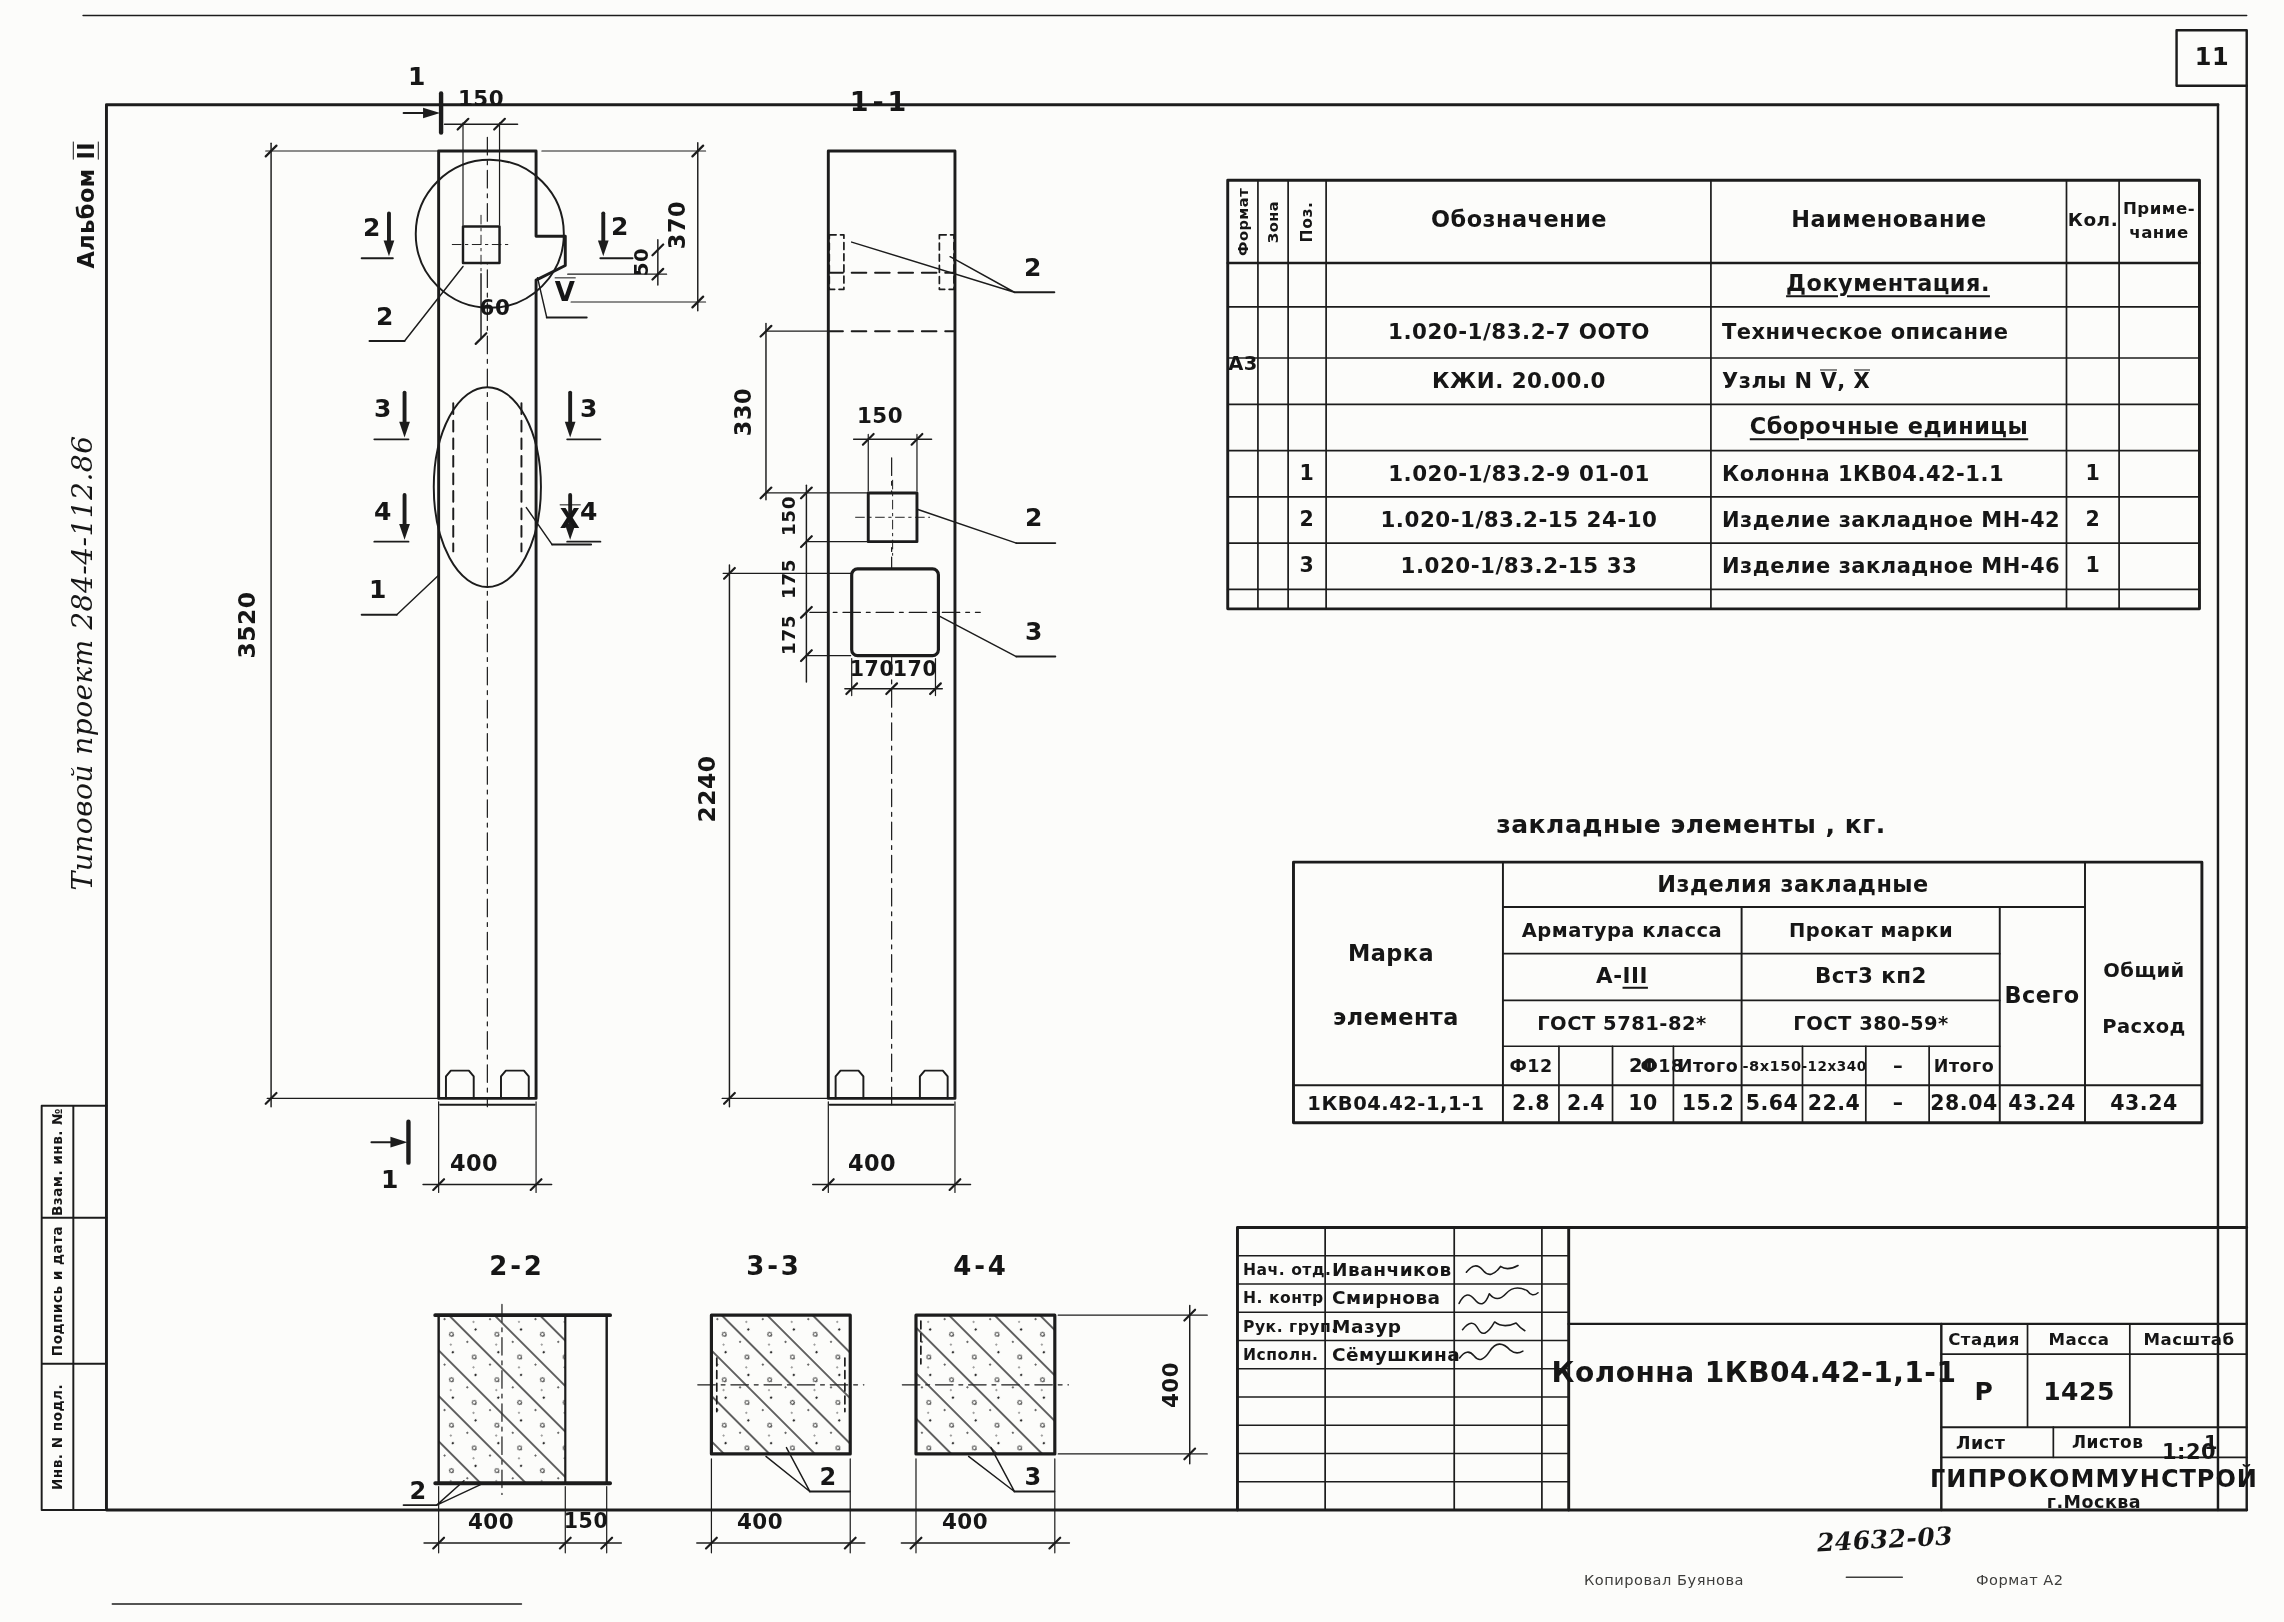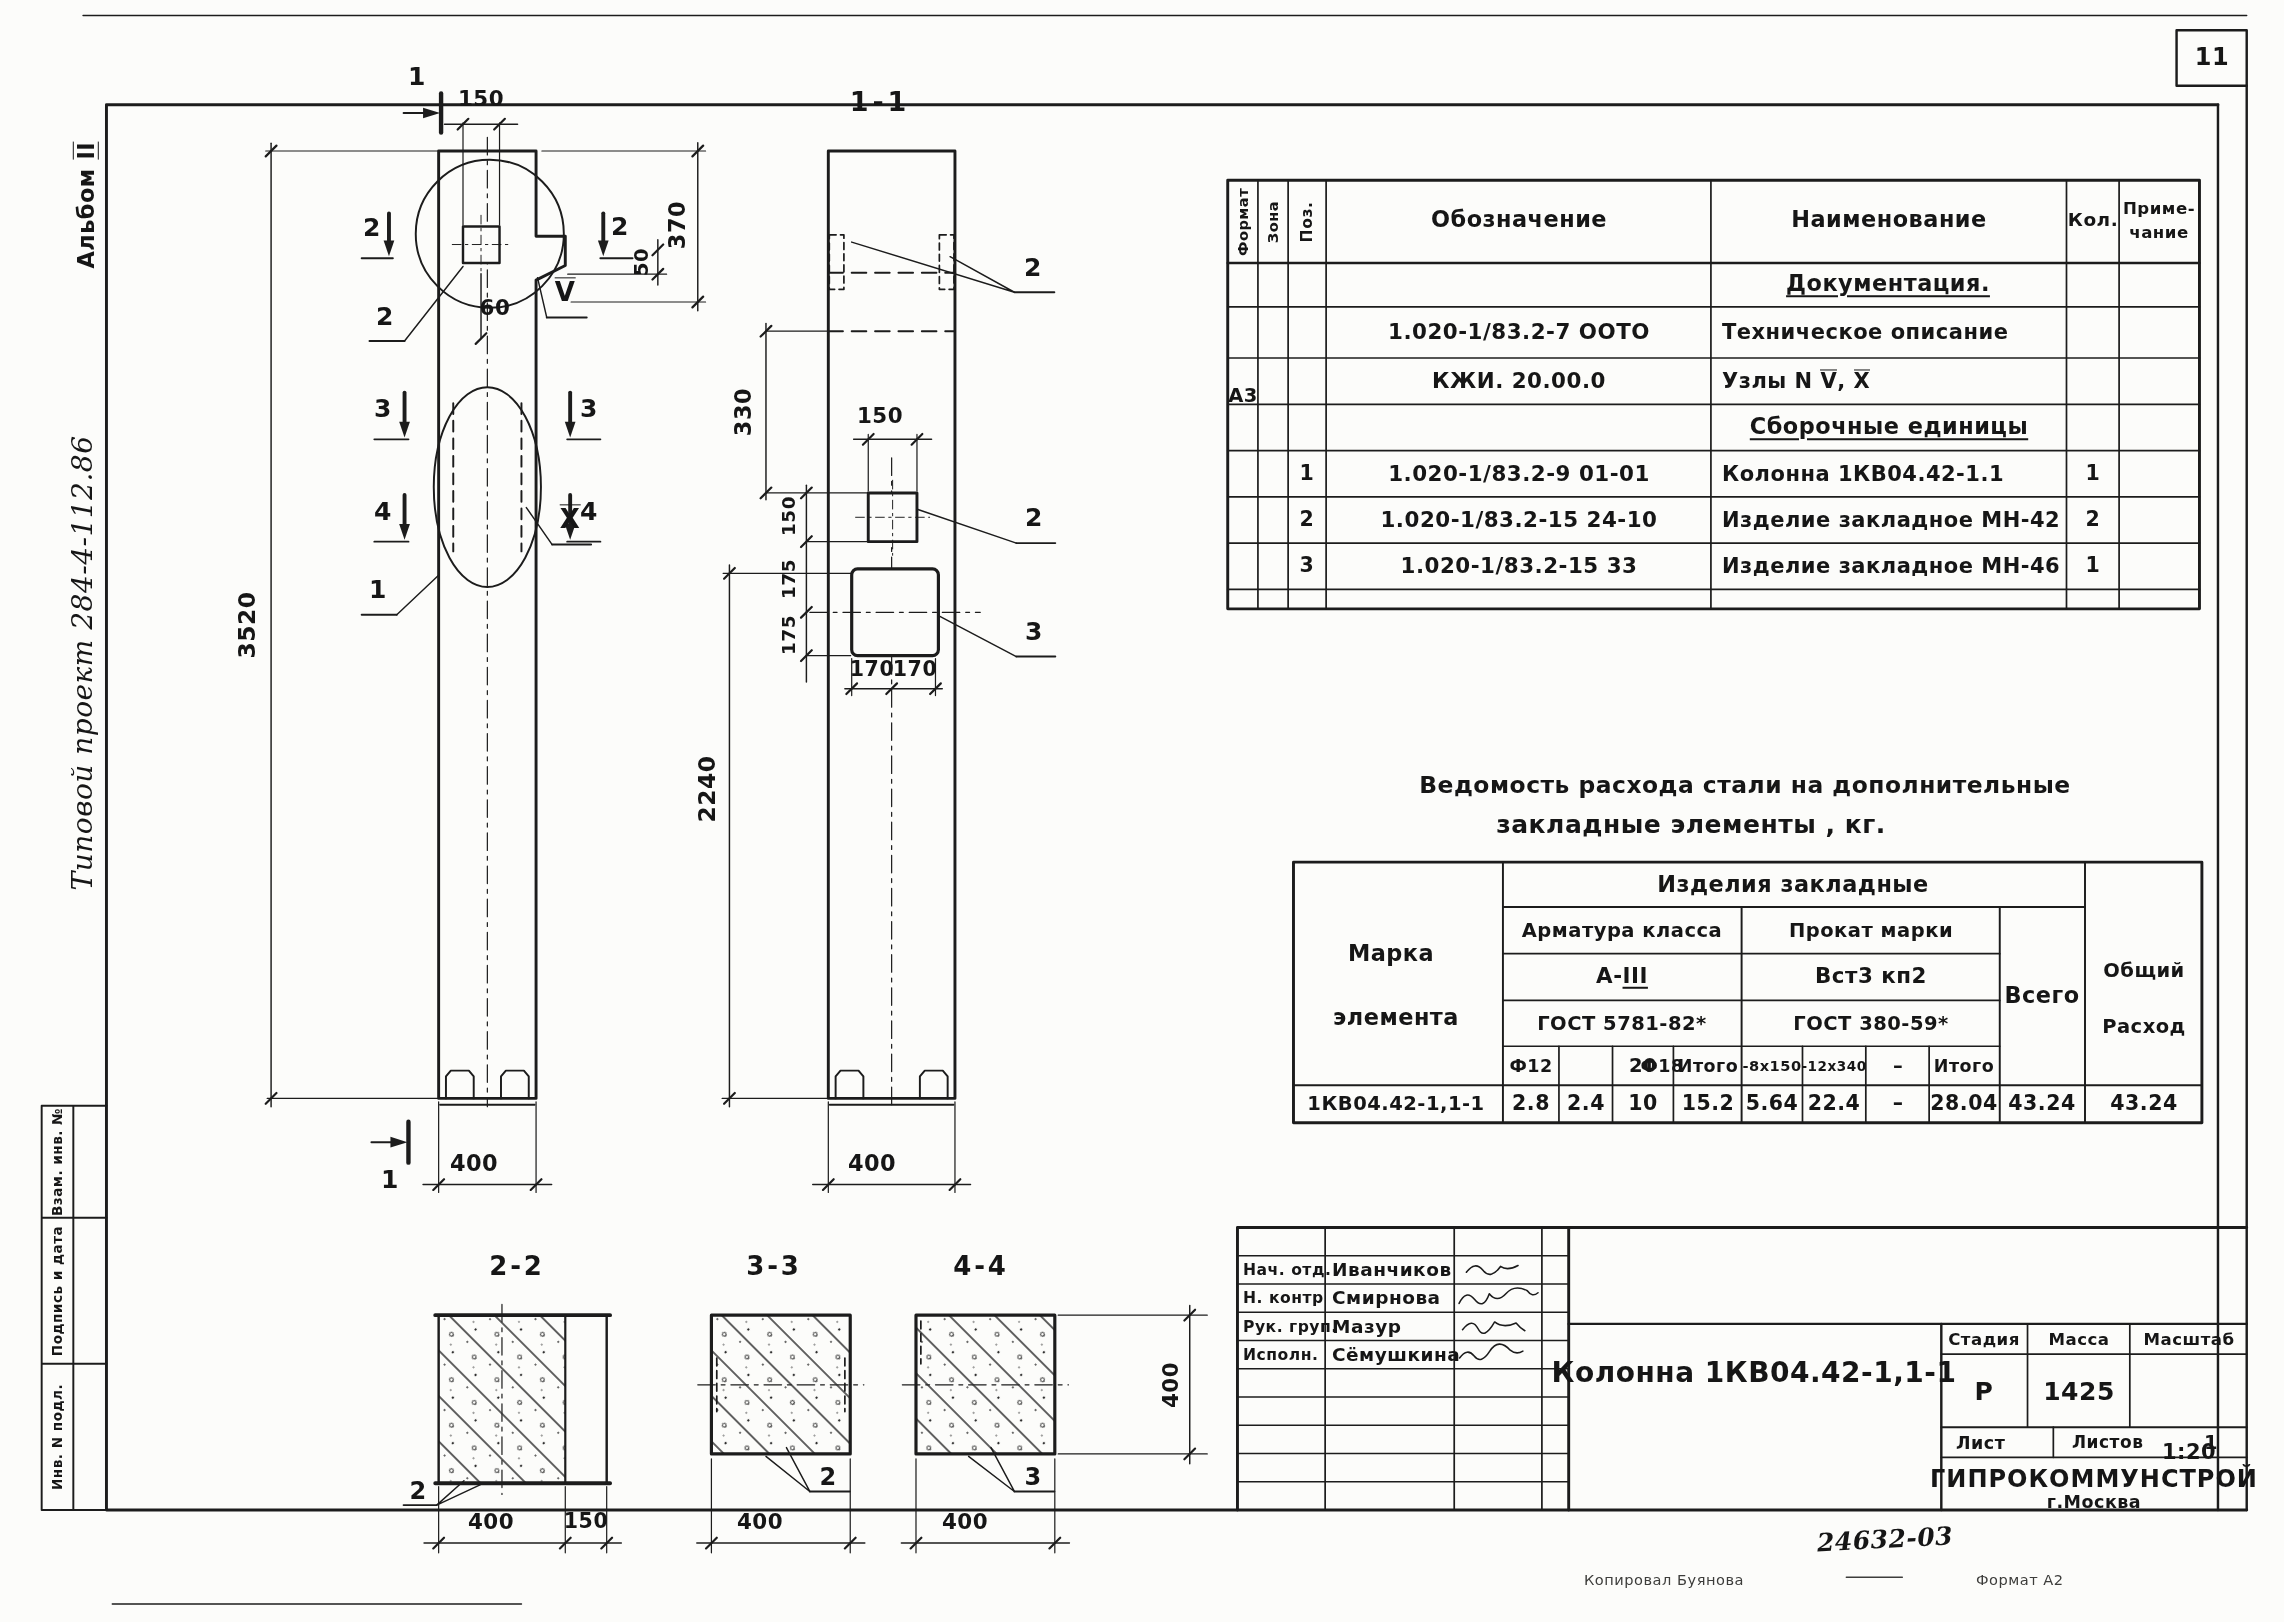--- a/index.html
+++ b/index.html
@@ -303,21 +303,21 @@
 <div class="t rot" style="left:1307px;top:222px;font-size:15.6px">Поз.</div>
 <div class="t" style="left:1519px;top:220px;font-size:22.4px">Обозначение</div>
 <div class="t" style="left:1889px;top:220px;font-size:22.4px">Наименование</div>
 <div class="t" style="left:2093px;top:220px;font-size:18.5px">Кол.</div>
 <div class="t" style="left:2159px;top:209px;font-size:16.6px">Приме-</div>
 <div class="t" style="left:2159px;top:233px;font-size:16.6px">чание</div>
 
 <div class="t unl" style="left:1888px;top:284px;font-size:22.4px">Документация.</div>
 <div class="t" style="left:1519px;top:332px;font-size:21.4px">1.020-1/83.2-7 ООТО</div>
 <div class="tl" style="left:1722px;top:332px;font-size:21px">Техническое описание</div>
-<div class="t" style="left:1243px;top:396px;font-size:19.5px">А3</div>
+<div class="t" style="left:1243px;top:364px;font-size:19.5px">А3</div>
 <div class="t" style="left:1519px;top:381px;font-size:21.4px">КЖИ. 20.00.0</div>
 <div class="tl" style="left:1722px;top:381px;font-size:21px">
   <span>Узлы N</span>
   <span class="ovl">V</span><span>,</span>
   <span class="ovl">X</span>
 </div>
 <div class="t unl" style="left:1889px;top:427px;font-size:22.4px">Сборочные единицы</div>
 
 <div class="t" style="left:1307px;top:474px;font-size:20.5px">1</div>
 <div class="t" style="left:1519px;top:474px;font-size:21.4px">1.020-1/83.2-9  01-01</div>
@@ -327,21 +327,20 @@
 <div class="t" style="left:1307px;top:520px;font-size:20.5px">2</div>
 <div class="t" style="left:1519px;top:520px;font-size:21.4px">1.020-1/83.2-15  24-10</div>
 <div class="tl" style="left:1722px;top:520px;font-size:21px">Изделие закладное МН-42</div>
 <div class="t" style="left:2093px;top:520px;font-size:20.5px">2</div>
 
 <div class="t" style="left:1307px;top:566px;font-size:20.5px">3</div>
 <div class="t" style="left:1519px;top:566px;font-size:21.4px">1.020-1/83.2-15  33</div>
 <div class="tl" style="left:1722px;top:566px;font-size:21px">Изделие закладное МН-46</div>
 <div class="t" style="left:2093px;top:566px;font-size:20.5px">1</div>
 
-<div class="t" style="left:1745px;top:785px;font-size:23.4px">Ведомость расхода стали  на дополнительные</div>
 <div class="t" style="left:1691px;top:825px;font-size:25px">закладные элементы , кг.</div>
 <div class="t" style="left:1391px;top:954px;font-size:22.4px">Марка</div>
 <div class="t" style="left:1396px;top:1018px;font-size:22.4px">элемента</div>
 <div class="t" style="left:1793px;top:885px;font-size:22.4px">Изделия закладные</div>
 <div class="t" style="left:1622px;top:931px;font-size:19.5px">Арматура класса</div>
 <div class="t" style="left:1871px;top:931px;font-size:19.5px">Прокат марки</div>
 <div class="t" style="left:1622px;top:976px;font-size:21.4px">
   <span>А-</span><span class="unl">III</span>
 </div>
 <div class="t" style="left:1871px;top:976px;font-size:21.4px">Вст3 кп2</div>

